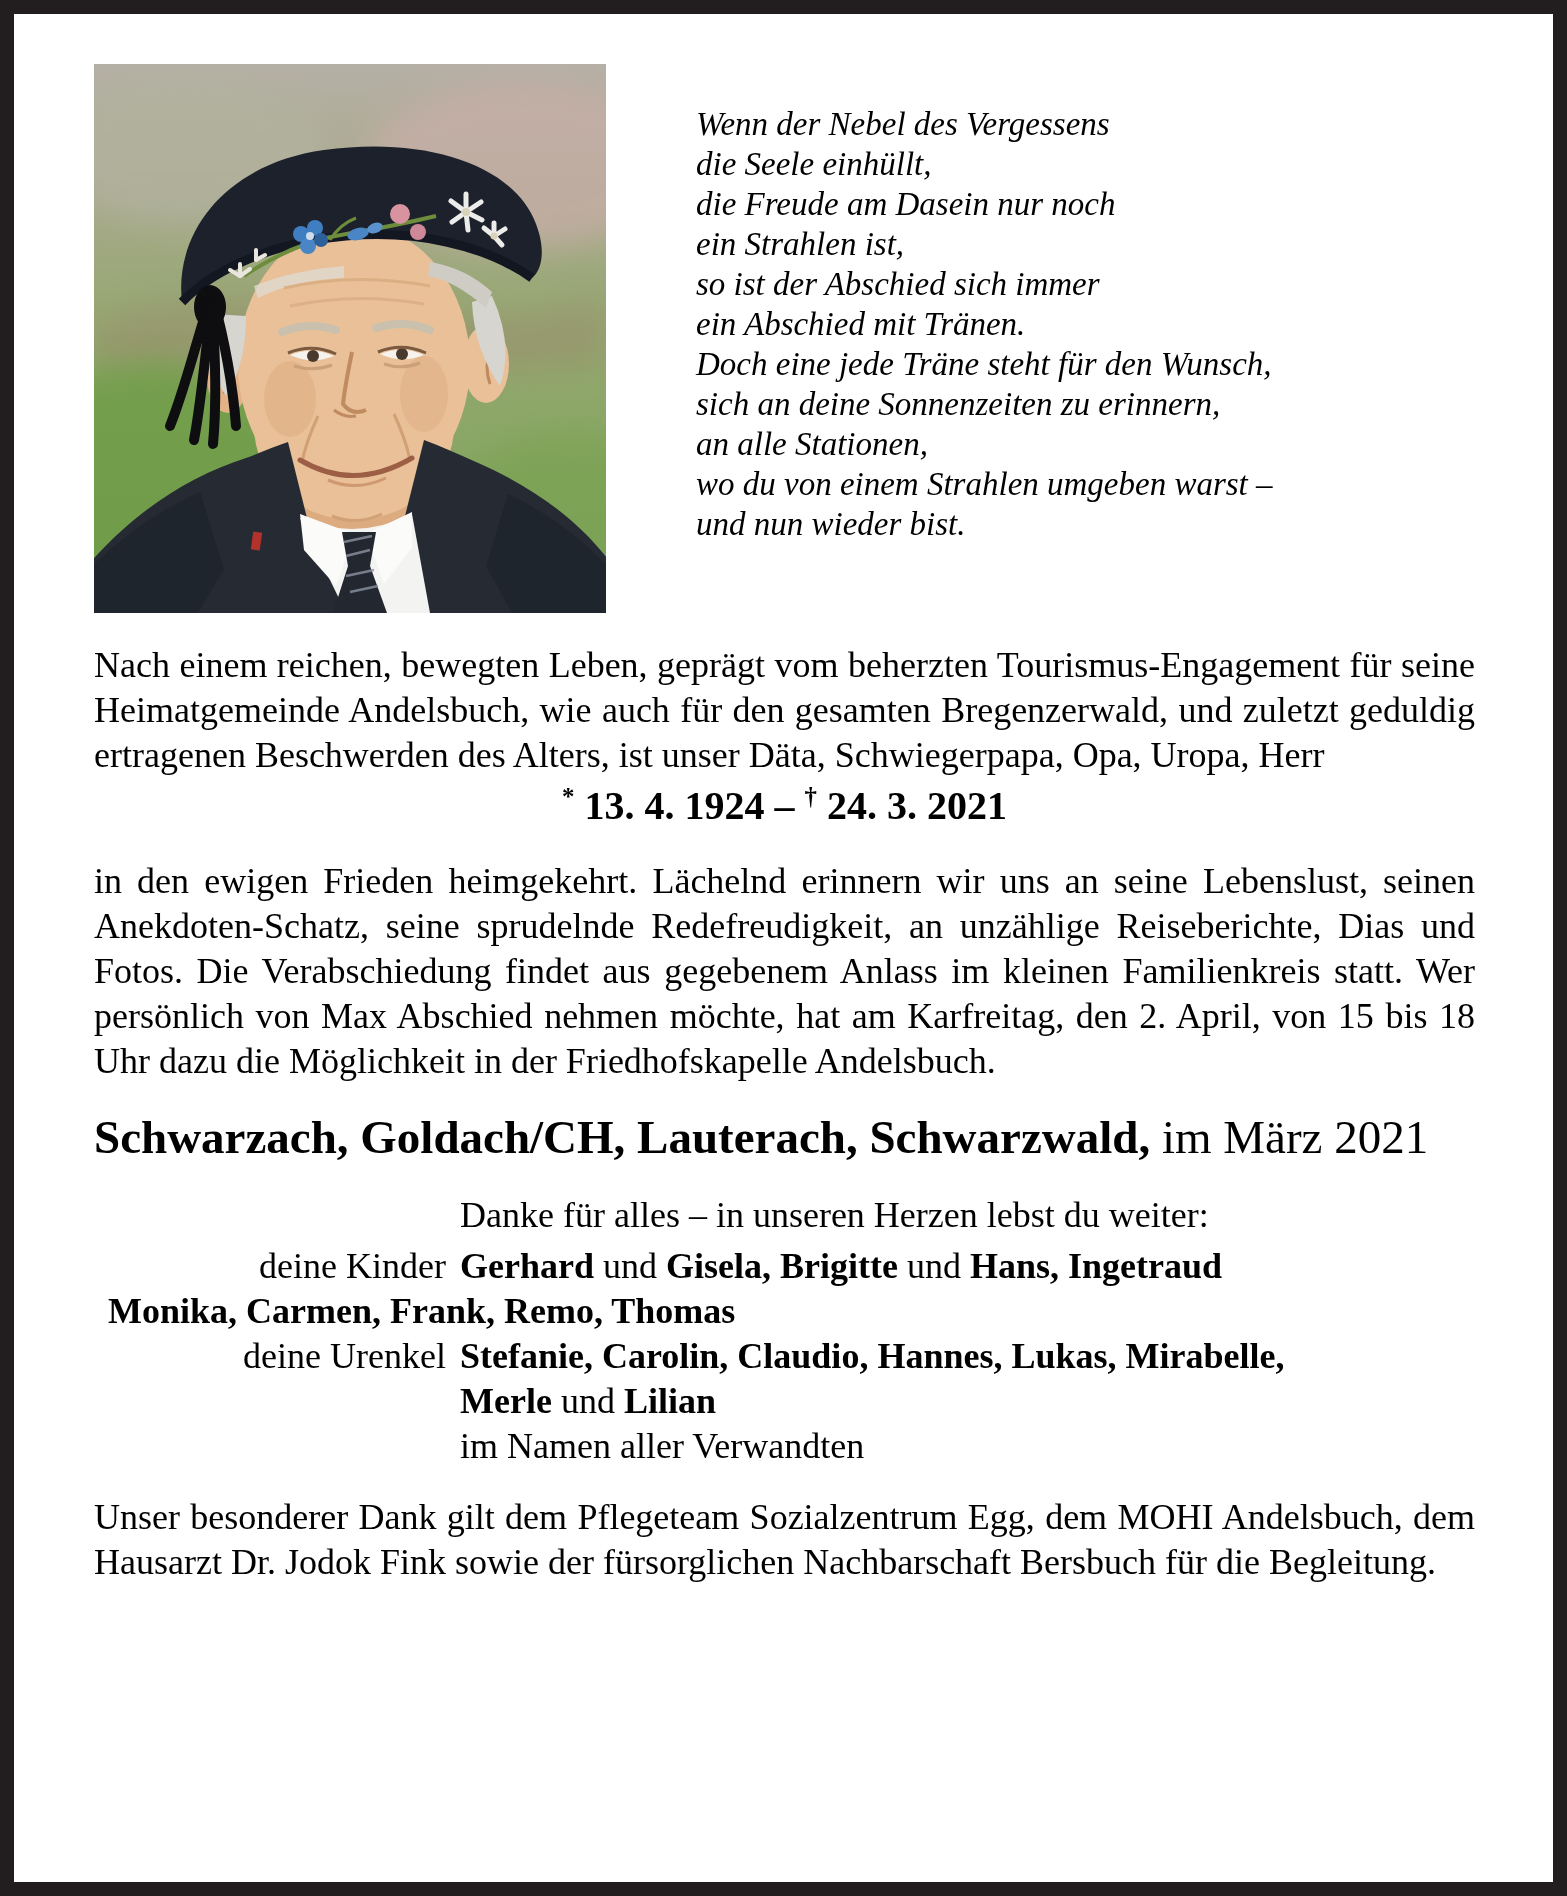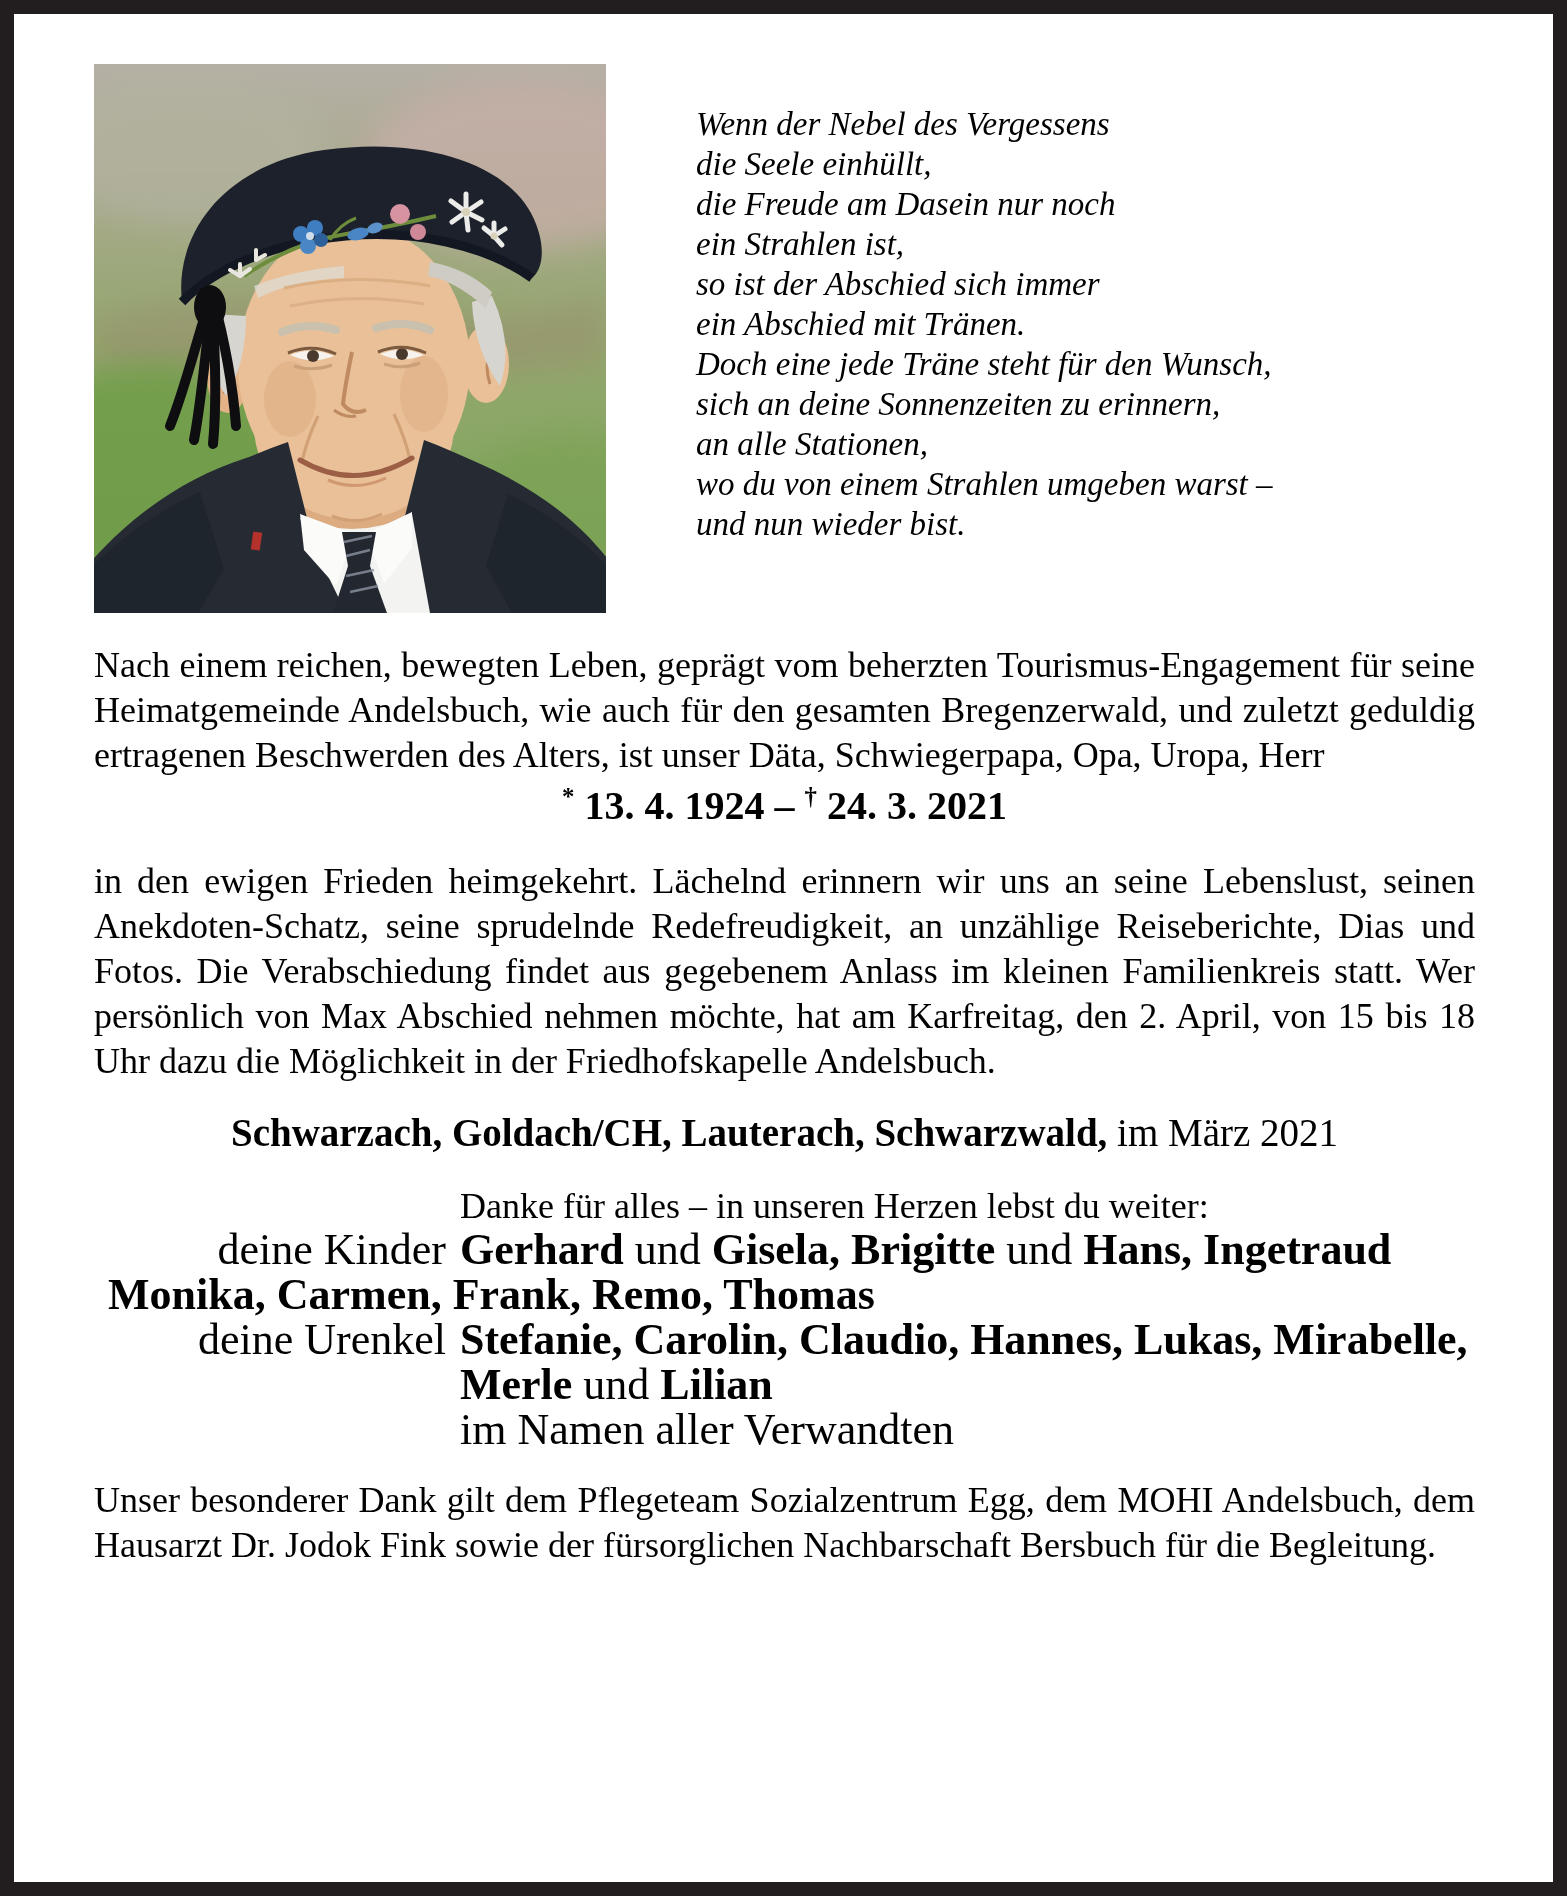--- a/index.html
+++ b/index.html
@@ -14,23 +14,23 @@
   .photo svg{display:block;width:100%;height:100%;}
   .poem{margin-left:90px;padding-top:40px;font-style:italic;
         font-size:33px;line-height:40px;white-space:nowrap;}
   .para{font-size:36px;line-height:45px;text-align:justify;margin:30px 0 0 0;}
   .name{font-size:104px;font-weight:normal;text-align:center;
         margin:10px 0 0 0;line-height:1.12;letter-spacing:-2px;}
   .honor{font-size:40px;font-weight:bold;text-align:center;margin-top:0;}
   .dates{font-size:40px;font-weight:bold;text-align:center;margin-top:4px;}
   .sup{font-size:62%;vertical-align:0.55em;}
   .b{font-weight:bold;}
-  .places{font-size:39px;margin-top:26px;text-align:center;}
+  .places{font-size:47px;margin-top:26px;}
   .thanks{font-size:36px;margin-top:30px;margin-left:366px;}
-  .family{margin-top:0;font-size:44px;line-height:45px;}
+  .family{margin-top:8px;font-size:36px;line-height:45px;}
   .fam-row{display:flex;}
   .fam-label{width:352px;text-align:right;flex:none;}
   .fam-value{margin-left:14px;}
   .ack{margin-top:26px;}
   .poem-line{min-height:40px;}
 </style>
 </head>
 <body>
 
 <div class="page">

